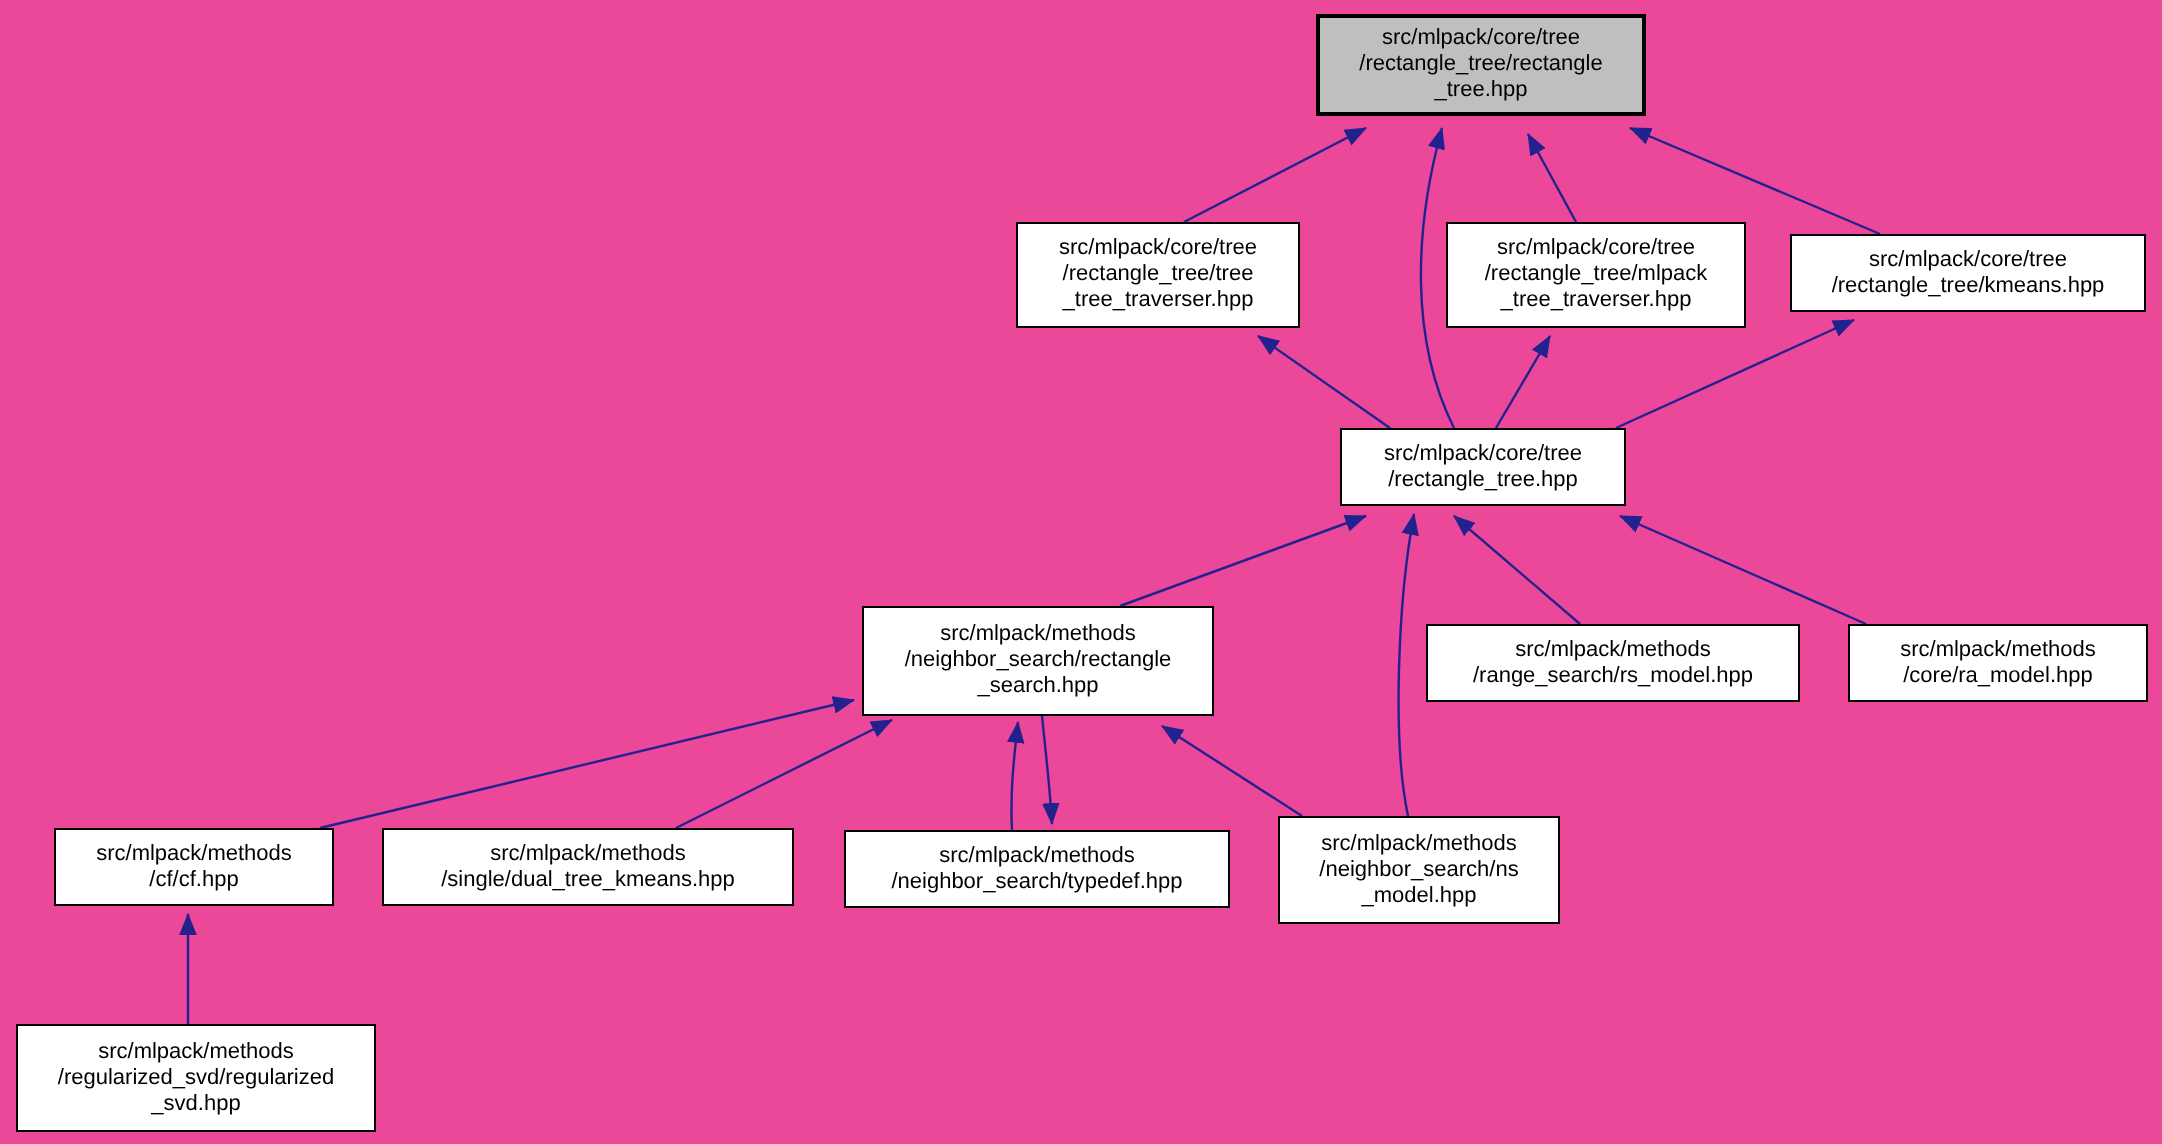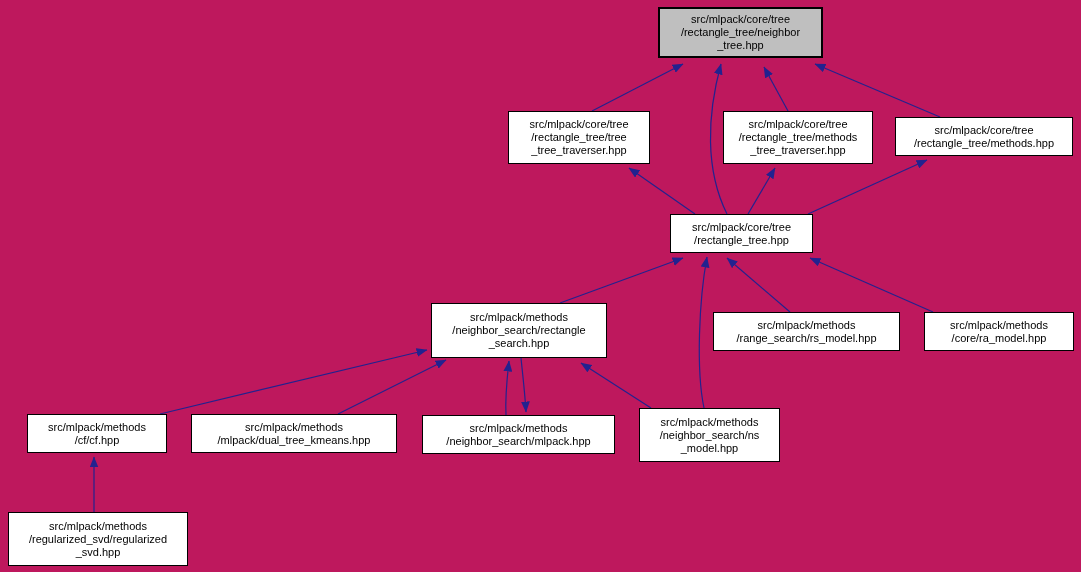--- a/index.html
+++ b/index.html
@@ -4,21 +4,21 @@
 <style>
   html, body {
     margin: 0;
     padding: 0;
     background: #ffffff;
   }
   .canvas {
     position: relative;
     width: 1081px;
     height: 572px;
-    background: #be185d;
+    background: #ec4899;
     font-family: "Liberation Sans", sans-serif;
     overflow: hidden;
   }
   svg.edges {
     position: absolute;
     left: 0;
     top: 0;
     width: 1081px;
     height: 572px;
     pointer-events: none;
@@ -71,36 +71,36 @@
       <path d="M160,414 L427,350" stroke="#22228f" stroke-width="1.2" fill="none" marker-end="url(#arrowhead)"></path>
       <path d="M338,414 L446,360" stroke="#22228f" stroke-width="1.2" fill="none" marker-end="url(#arrowhead)"></path>
       <path d="M506,415 C505,395 507,379 509,361" stroke="#22228f" stroke-width="1.2" fill="none" marker-end="url(#arrowhead)"></path>
       <path d="M521,358 C523,378 525,394 526,412" stroke="#22228f" stroke-width="1.2" fill="none" marker-end="url(#arrowhead)"></path>
       <path d="M651,408 L581,363" stroke="#22228f" stroke-width="1.2" fill="none" marker-end="url(#arrowhead)"></path>
       <path d="M94,512 L94,457" stroke="#22228f" stroke-width="1.2" fill="none" marker-end="url(#arrowhead)"></path>
     </svg>
 
 <div class="node highlighted" style="left: 658px; top: 7px; width: 165px; height: 51px; border-color: rgb(0, 0, 0); background: rgb(191, 191, 191); color: rgb(0, 0, 0);">
       <div class="node-line">src/mlpack/core/tree</div>
-      <div class="node-line">/rectangle_tree/neighbor</div>
+      <div class="node-line">/rectangle_tree/rectangle</div>
       <div class="node-line">_tree.hpp</div>
     </div>
     <div class="node" style="left: 508px; top: 111px; width: 142px; height: 53px; border-color: rgb(0, 0, 0); background: rgb(255, 255, 255); color: rgb(0, 0, 0);">
       <div class="node-line">src/mlpack/core/tree</div>
       <div class="node-line">/rectangle_tree/tree</div>
       <div class="node-line">_tree_traverser.hpp</div>
     </div>
     <div class="node" style="left: 723px; top: 111px; width: 150px; height: 53px; border-color: rgb(0, 0, 0); background: rgb(255, 255, 255); color: rgb(0, 0, 0);">
       <div class="node-line">src/mlpack/core/tree</div>
-      <div class="node-line">/rectangle_tree/methods</div>
+      <div class="node-line">/rectangle_tree/mlpack</div>
       <div class="node-line">_tree_traverser.hpp</div>
     </div>
     <div class="node" style="left: 895px; top: 117px; width: 178px; height: 39px; border-color: rgb(0, 0, 0); background: rgb(255, 255, 255); color: rgb(0, 0, 0);">
       <div class="node-line">src/mlpack/core/tree</div>
-      <div class="node-line">/rectangle_tree/methods.hpp</div>
+      <div class="node-line">/rectangle_tree/kmeans.hpp</div>
     </div>
     <div class="node" style="left: 670px; top: 214px; width: 143px; height: 39px; border-color: rgb(0, 0, 0); background: rgb(255, 255, 255); color: rgb(0, 0, 0);">
       <div class="node-line">src/mlpack/core/tree</div>
       <div class="node-line">/rectangle_tree.hpp</div>
     </div>
     <div class="node" style="left: 431px; top: 303px; width: 176px; height: 55px; border-color: rgb(0, 0, 0); background: rgb(255, 255, 255); color: rgb(0, 0, 0);">
       <div class="node-line">src/mlpack/methods</div>
       <div class="node-line">/neighbor_search/rectangle</div>
       <div class="node-line">_search.hpp</div>
     </div>
@@ -111,25 +111,25 @@
     <div class="node" style="left: 924px; top: 312px; width: 150px; height: 39px; border-color: rgb(0, 0, 0); background: rgb(255, 255, 255); color: rgb(0, 0, 0);">
       <div class="node-line">src/mlpack/methods</div>
       <div class="node-line">/core/ra_model.hpp</div>
     </div>
     <div class="node" style="left: 27px; top: 414px; width: 140px; height: 39px; border-color: rgb(0, 0, 0); background: rgb(255, 255, 255); color: rgb(0, 0, 0);">
       <div class="node-line">src/mlpack/methods</div>
       <div class="node-line">/cf/cf.hpp</div>
     </div>
     <div class="node" style="left: 191px; top: 414px; width: 206px; height: 39px; border-color: rgb(0, 0, 0); background: rgb(255, 255, 255); color: rgb(0, 0, 0);">
       <div class="node-line">src/mlpack/methods</div>
-      <div class="node-line">/mlpack/dual_tree_kmeans.hpp</div>
+      <div class="node-line">/single/dual_tree_kmeans.hpp</div>
     </div>
     <div class="node" style="left: 422px; top: 415px; width: 193px; height: 39px; border-color: rgb(0, 0, 0); background: rgb(255, 255, 255); color: rgb(0, 0, 0);">
       <div class="node-line">src/mlpack/methods</div>
-      <div class="node-line">/neighbor_search/mlpack.hpp</div>
+      <div class="node-line">/neighbor_search/typedef.hpp</div>
     </div>
     <div class="node" style="left: 639px; top: 408px; width: 141px; height: 54px; border-color: rgb(0, 0, 0); background: rgb(255, 255, 255); color: rgb(0, 0, 0);">
       <div class="node-line">src/mlpack/methods</div>
       <div class="node-line">/neighbor_search/ns</div>
       <div class="node-line">_model.hpp</div>
     </div>
     <div class="node" style="left: 8px; top: 512px; width: 180px; height: 54px; border-color: rgb(0, 0, 0); background: rgb(255, 255, 255); color: rgb(0, 0, 0);">
       <div class="node-line">src/mlpack/methods</div>
       <div class="node-line">/regularized_svd/regularized</div>
       <div class="node-line">_svd.hpp</div>

